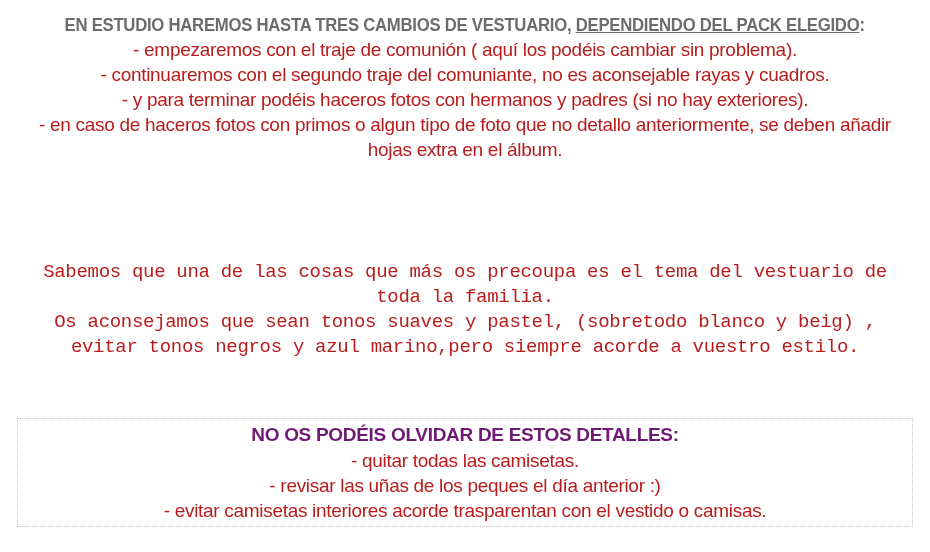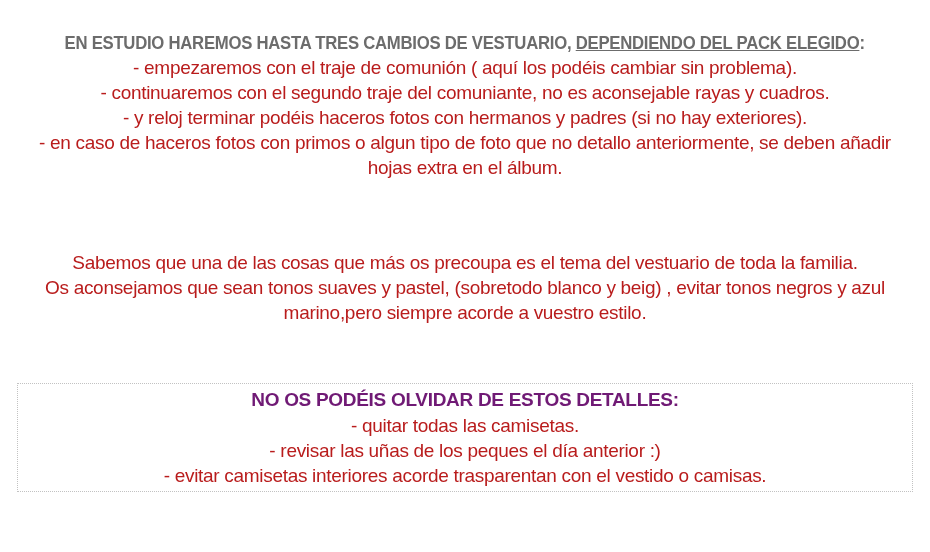--- a/index.html
+++ b/index.html
@@ -6,21 +6,21 @@
   html, body {
     width: 930px;
     height: 552px;
     background: #ffffff;
     overflow: hidden;
     font-family: "Liberation Sans", "DejaVu Sans", sans-serif;
   }
   .page {
     width: 930px;
     height: 392px;
-    padding: 30px 20px 0 20px;
+    padding: 12px 20px 0 20px;
     text-align: center;
   }
   .body-text {
     font-size: 19px;
     line-height: 25px;
     color: #b91c1c;
     letter-spacing: -0.3px;
   }
   .heading-row {
     display: flex;
@@ -30,21 +30,21 @@
   .heading-inline {
     white-space: nowrap;
     font-weight: bold;
     font-size: 19px;
     color: #6c6c6c;
     letter-spacing: -0.3px;
     transform: scaleX(0.88);
     transform-origin: center;
   }
   .underlined { text-decoration: underline; }
-  .section-consejos { margin-top: 70px; }
+  .section-consejos { margin-top: 98px; font-family: Liberation Mono, monospace; }
   .detalles-box {
     margin-top: 58px;
     margin-left: -3px;
     margin-right: -3px;
     border: 1px dotted #c2c2c2;
     padding: 2px 8px 3px 8px;
   }
   .box-heading {
     font-weight: bold;
     font-size: 19px;
@@ -57,21 +57,21 @@
 <body>
 
 <div class="page">
 
   <div class="section-vestuario">
     <div class="heading-row">
       <div class="heading-inline"><span>EN ESTUDIO HAREMOS HASTA TRES CAMBIOS DE VESTUARIO, </span><span class="underlined">DEPENDIENDO DEL PACK ELEGIDO</span><span>:</span></div>
     </div>
     <div class="body-text">- empezaremos con el traje de comunión ( aquí los podéis cambiar sin problema).</div>
     <div class="body-text">- continuaremos con el segundo traje del comuniante, no es aconsejable rayas y cuadros.</div>
-    <div class="body-text">- y reloj terminar podéis haceros fotos con hermanos y padres (si no hay exteriores).</div>
+    <div class="body-text">- y para terminar podéis haceros fotos con hermanos y padres (si no hay exteriores).</div>
     <div class="body-text">- en caso de haceros fotos con primos o algun tipo de foto que no detallo anteriormente, se deben añadir hojas extra en el álbum.</div>
   </div>
 
   <div class="section-consejos">
     <div class="body-text">Sabemos que una de las cosas que más os precoupa es el tema del vestuario de toda la familia.</div>
     <div class="body-text">Os aconsejamos que sean tonos suaves y pastel, (sobretodo blanco y beig) , evitar tonos negros y azul marino,pero siempre acorde a vuestro estilo.</div>
   </div>
 
   <div class="detalles-box">
     <div class="box-heading">NO OS PODÉIS OLVIDAR DE ESTOS DETALLES:</div>

